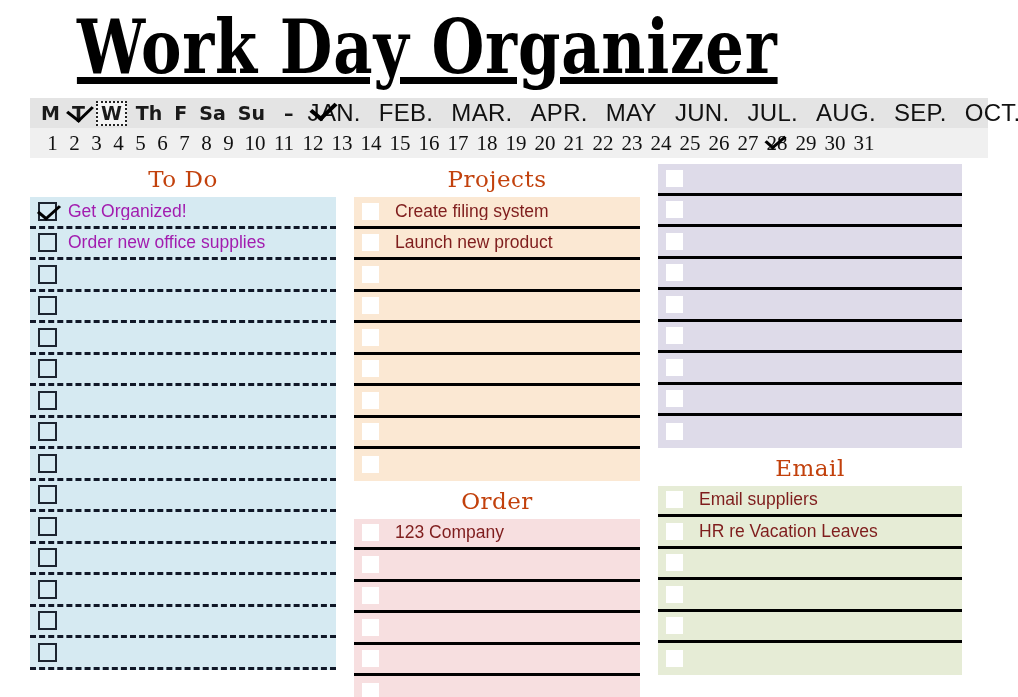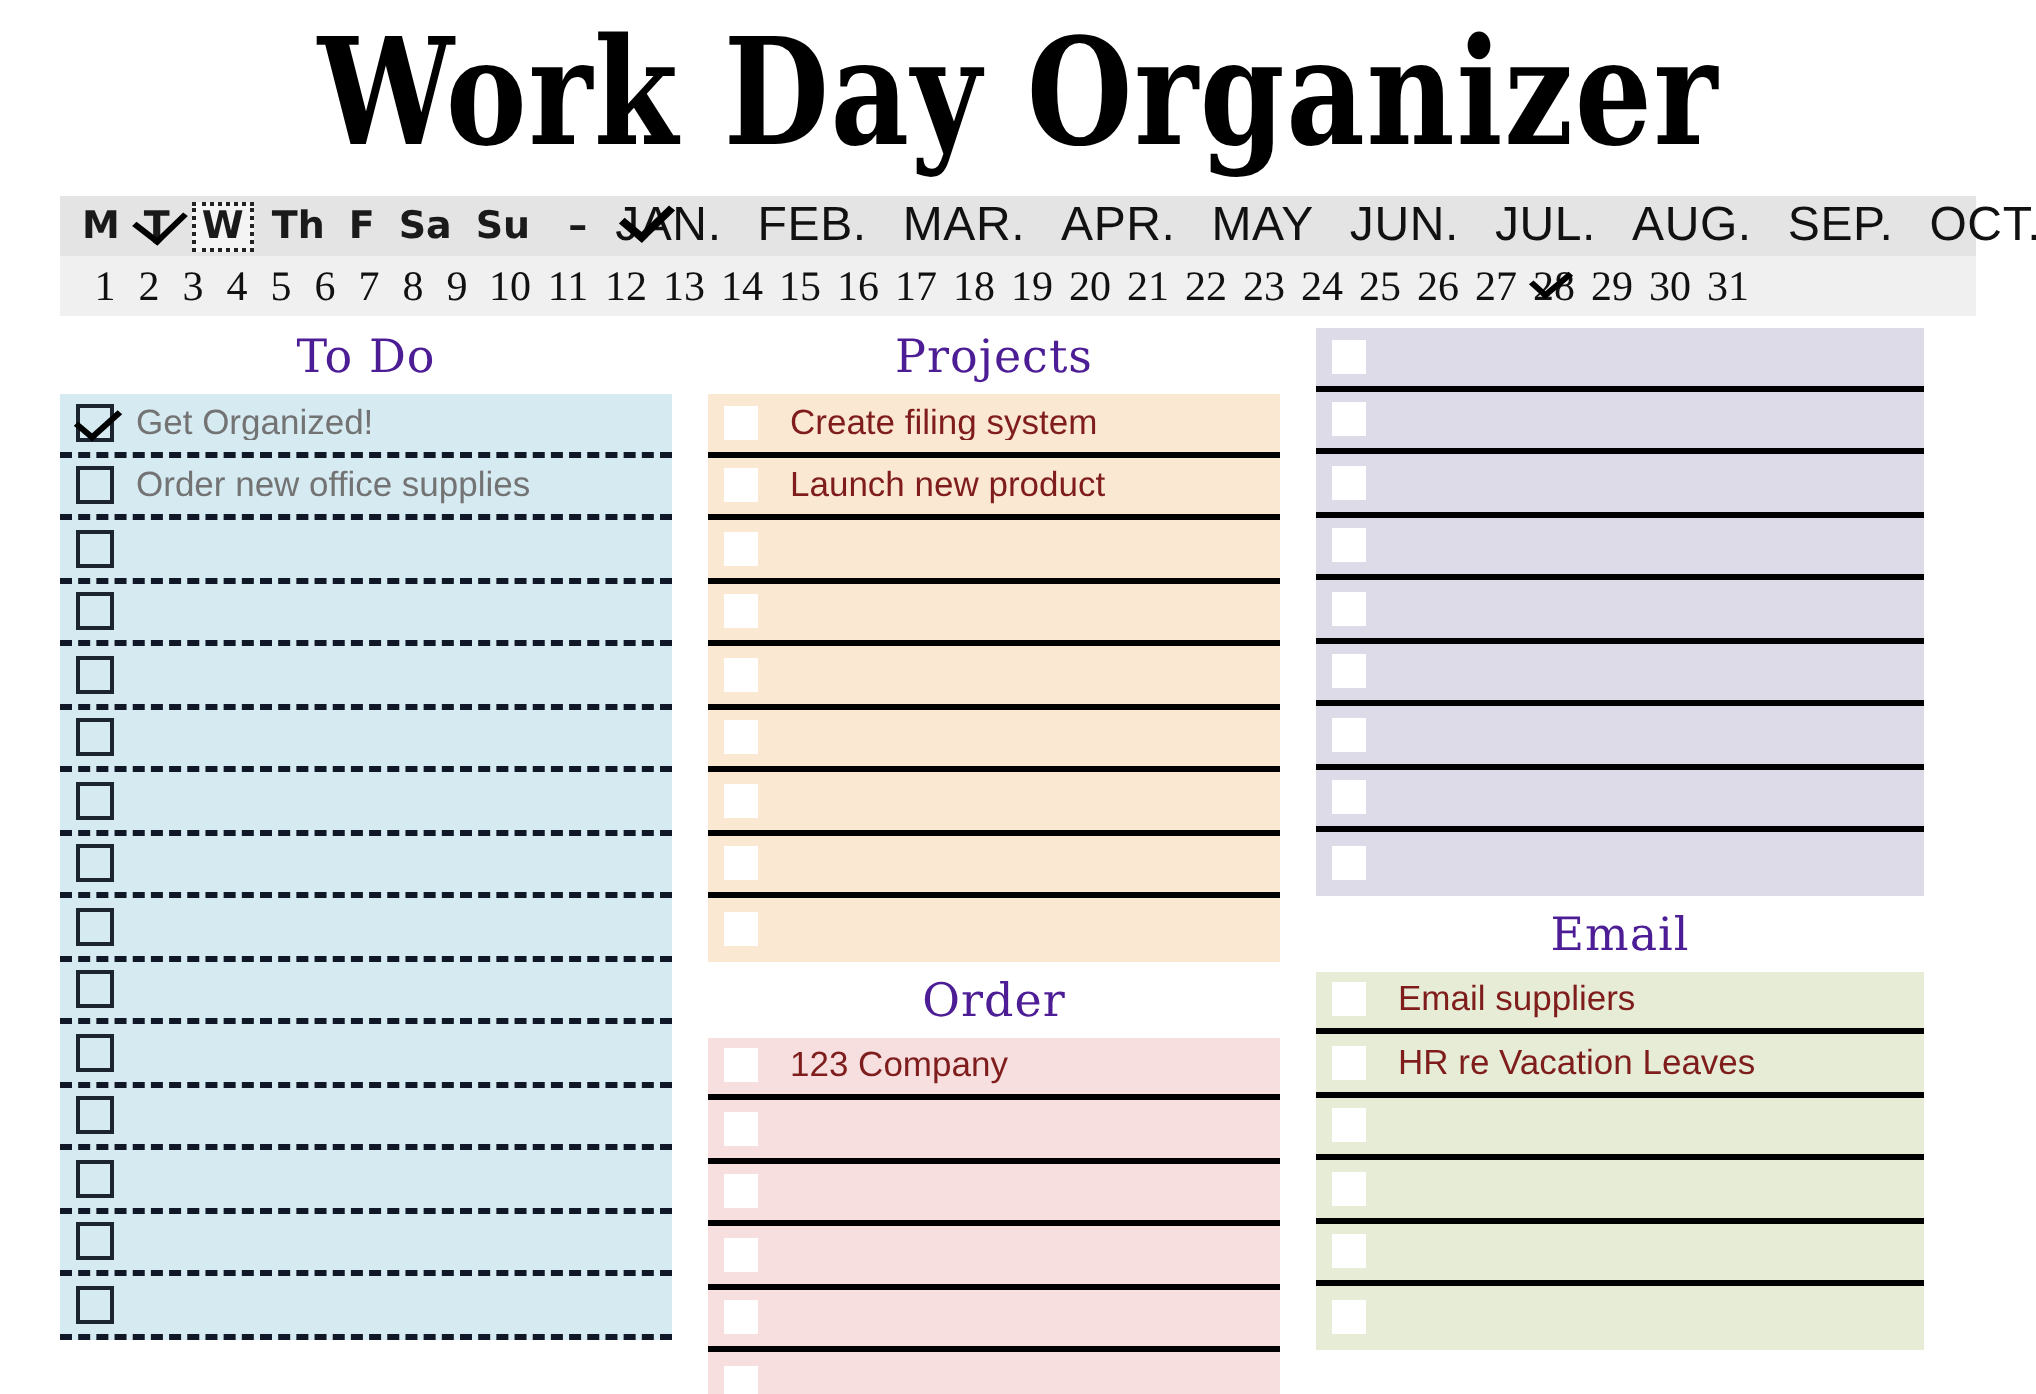--- a/index.html
+++ b/index.html
@@ -13,23 +13,23 @@
     overflow: hidden;
     font-family: "Liberation Sans", sans-serif;
     -webkit-font-smoothing: antialiased;
   }
 
   
   .title-bar {
     height: 98px;
     display: flex;
     align-items: center;
-    justify-content: center;
     padding-bottom: 4px;
     box-sizing: border-box;
+    text-decoration: underline;
   }
   .title {
     font-family: "DejaVu Serif", "Liberation Serif", serif;
     font-size: 74px;
     font-weight: 700;
     letter-spacing: 1px;
     color: #000;
     transform: scaleX(0.82);
     transform-origin: center;
     white-space: nowrap;
@@ -153,21 +153,21 @@
   }
   .col { box-sizing: border-box; }
   .col-left  { width: 306px; }
   .col-mid   { width: 286px; }
   .col-right { width: 304px; }
 
   .sec-title {
     font-family: "DejaVu Serif", "Liberation Serif", serif;
     font-size: 23px;
     font-weight: 400;
-    color: #4c1d95;
+    color: #c2410c;
     text-align: center;
     line-height: 1;
     padding: 4px 0 6px 0;
     letter-spacing: 0.5px;
   }
   .sec-title.tight { padding-top: 9px; }
 
   .rows { box-sizing: border-box; }
 
   .row {
@@ -199,21 +199,21 @@
     top: -4px;
     width: 9px;
     height: 17px;
     border-right: 3.5px solid #000;
     border-bottom: 3.5px solid #000;
     transform: rotate(40deg) skewX(-8deg);
   }
   .todo .txt {
     font-family: "Liberation Sans", sans-serif;
     font-size: 17.5px;
-    color: #737373;
+    color: #a21caf;
     line-height: 1;
     white-space: nowrap;
     overflow: hidden;
   }
 
   
   .solid .row { border-bottom: 3px solid #000; }
   .solid .cb {
     width: 17px;
     height: 17px;

